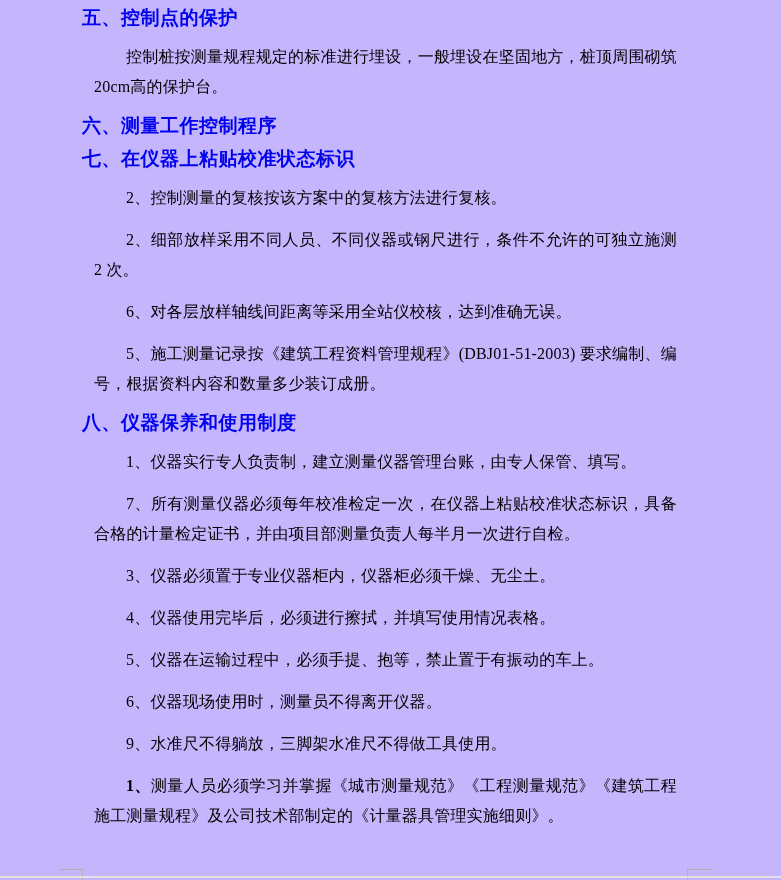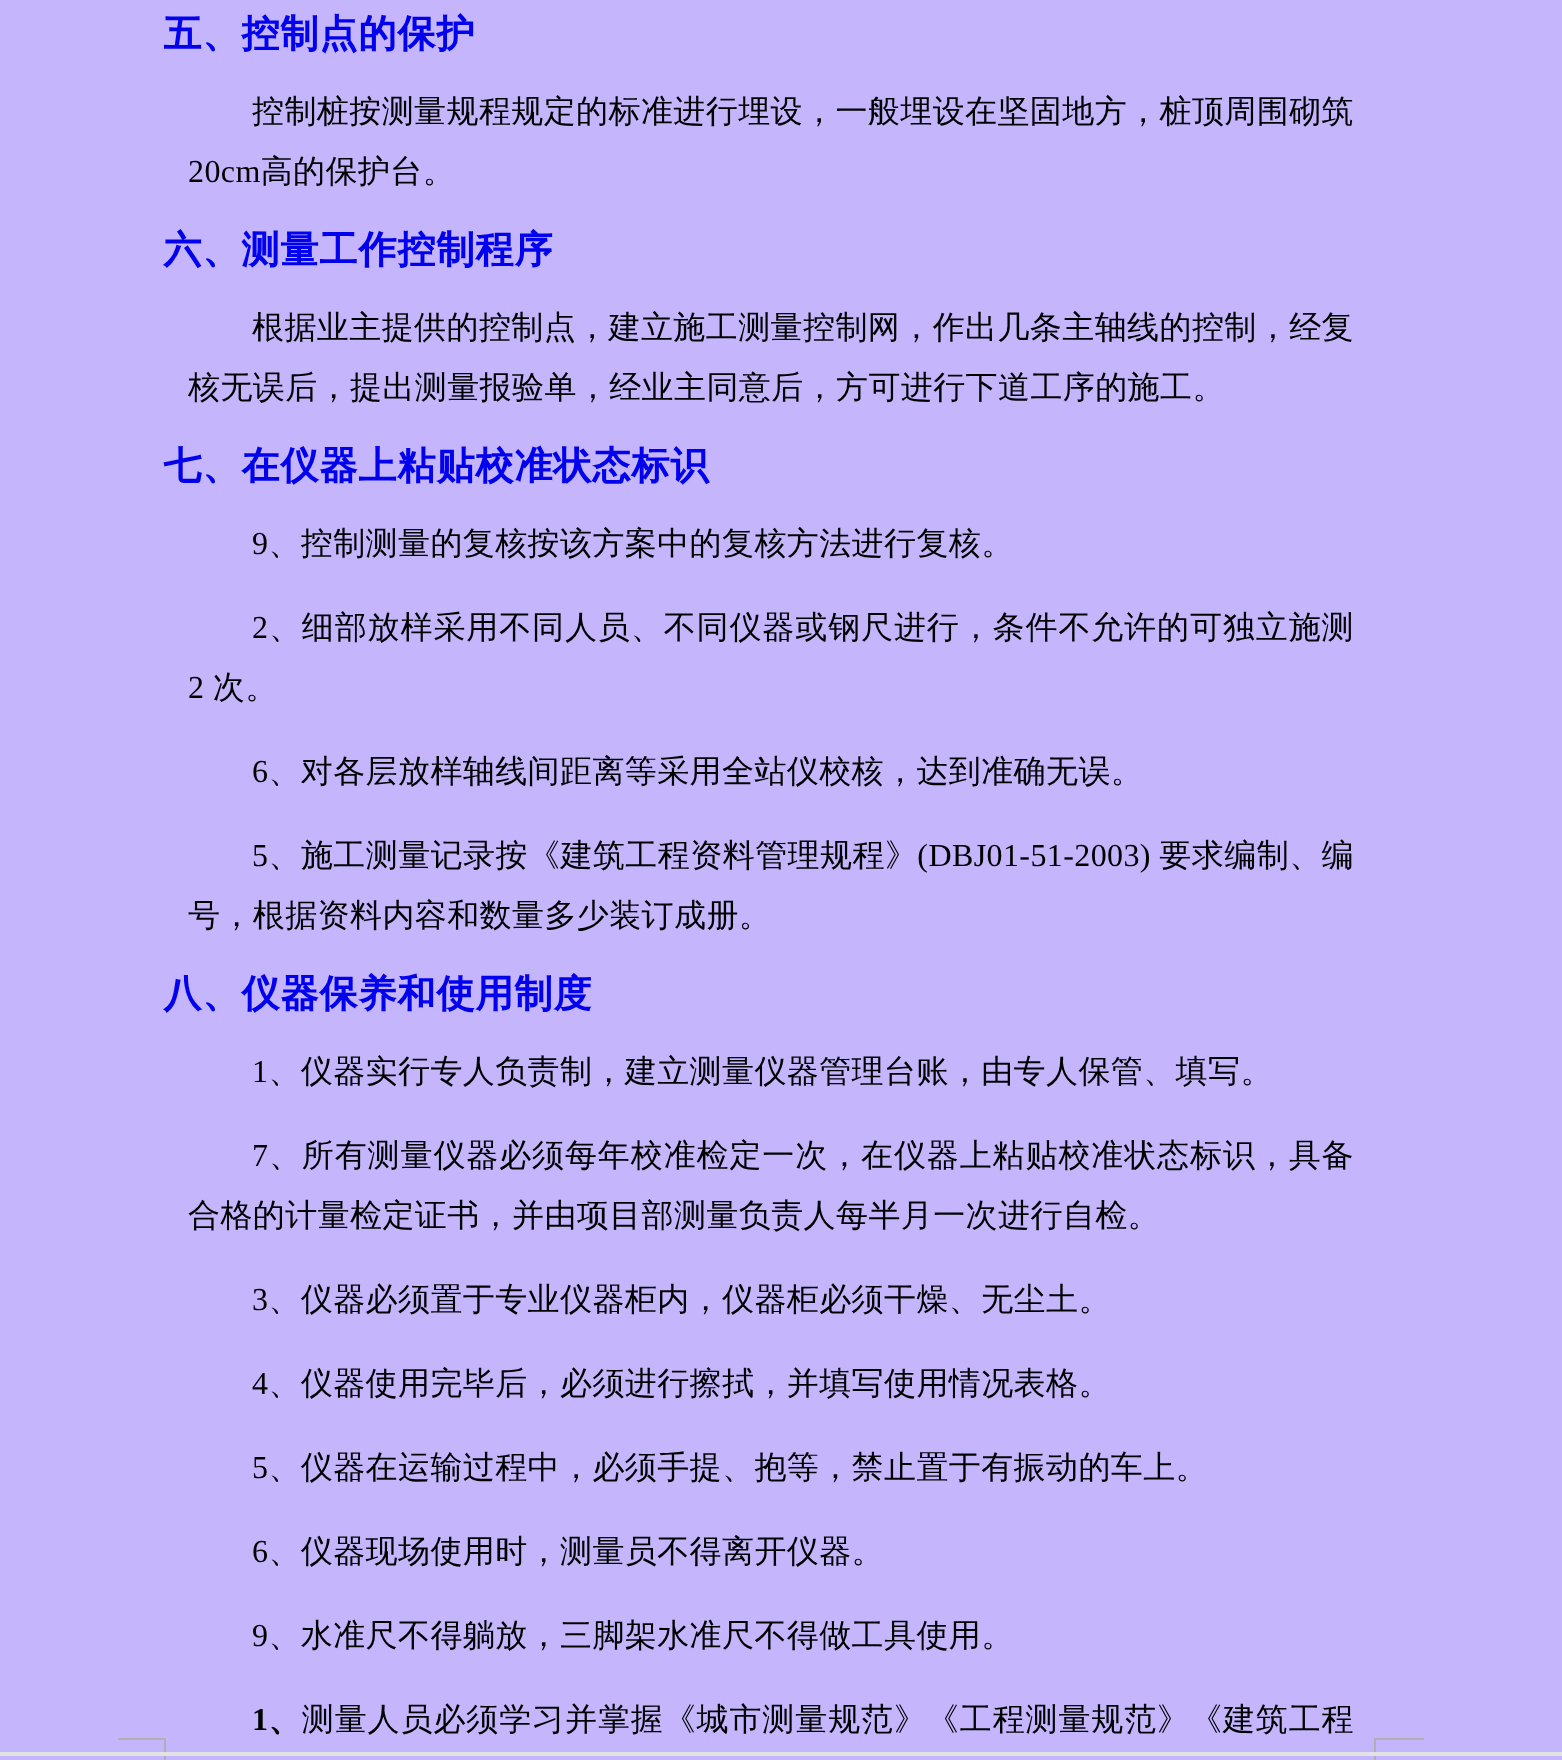--- a/index.html
+++ b/index.html
@@ -81,26 +81,25 @@
 <div class="page">
   <div class="content">
 
     <div class="section">
       <div class="sec-heading">五、控制点的保护</div>
       <p class="para">控制桩按测量规程规定的标准进行埋设，一般埋设在坚固地方，桩顶周围砌筑20cm高的保护台。</p>
     </div>
 
     <div class="section">
       <div class="sec-heading">六、测量工作控制程序</div>
-      <p class="para">根据业主提供的控制点，建立施工测量控制网，作出几条主轴线的控制，经复核无误后，提出测量报验单，经业主同意后，方可进行下道工序的施工。</p>
     </div>
 
     <div class="section">
       <div class="sec-heading">七、在仪器上粘贴校准状态标识</div>
-      <p class="para">9、控制测量的复核按该方案中的复核方法进行复核。</p>
+      <p class="para">2、控制测量的复核按该方案中的复核方法进行复核。</p>
       <p class="para">2、细部放样采用不同人员、不同仪器或钢尺进行，条件不允许的可独立施测 2 次。</p>
       <p class="para">6、对各层放样轴线间距离等采用全站仪校核，达到准确无误。</p>
       <p class="para">5、施工测量记录按《建筑工程资料管理规程》(DBJ01-51-2003) 要求编制、编号，根据资料内容和数量多少装订成册。</p>
     </div>
 
     <div class="section">
       <div class="sec-heading">八、仪器保养和使用制度</div>
       <p class="para">1、仪器实行专人负责制，建立测量仪器管理台账，由专人保管、填写。</p>
       <p class="para">7、所有测量仪器必须每年校准检定一次，在仪器上粘贴校准状态标识，具备合格的计量检定证书，并由项目部测量负责人每半月一次进行自检。</p>
       <p class="para">3、仪器必须置于专业仪器柜内，仪器柜必须干燥、无尘土。</p>

